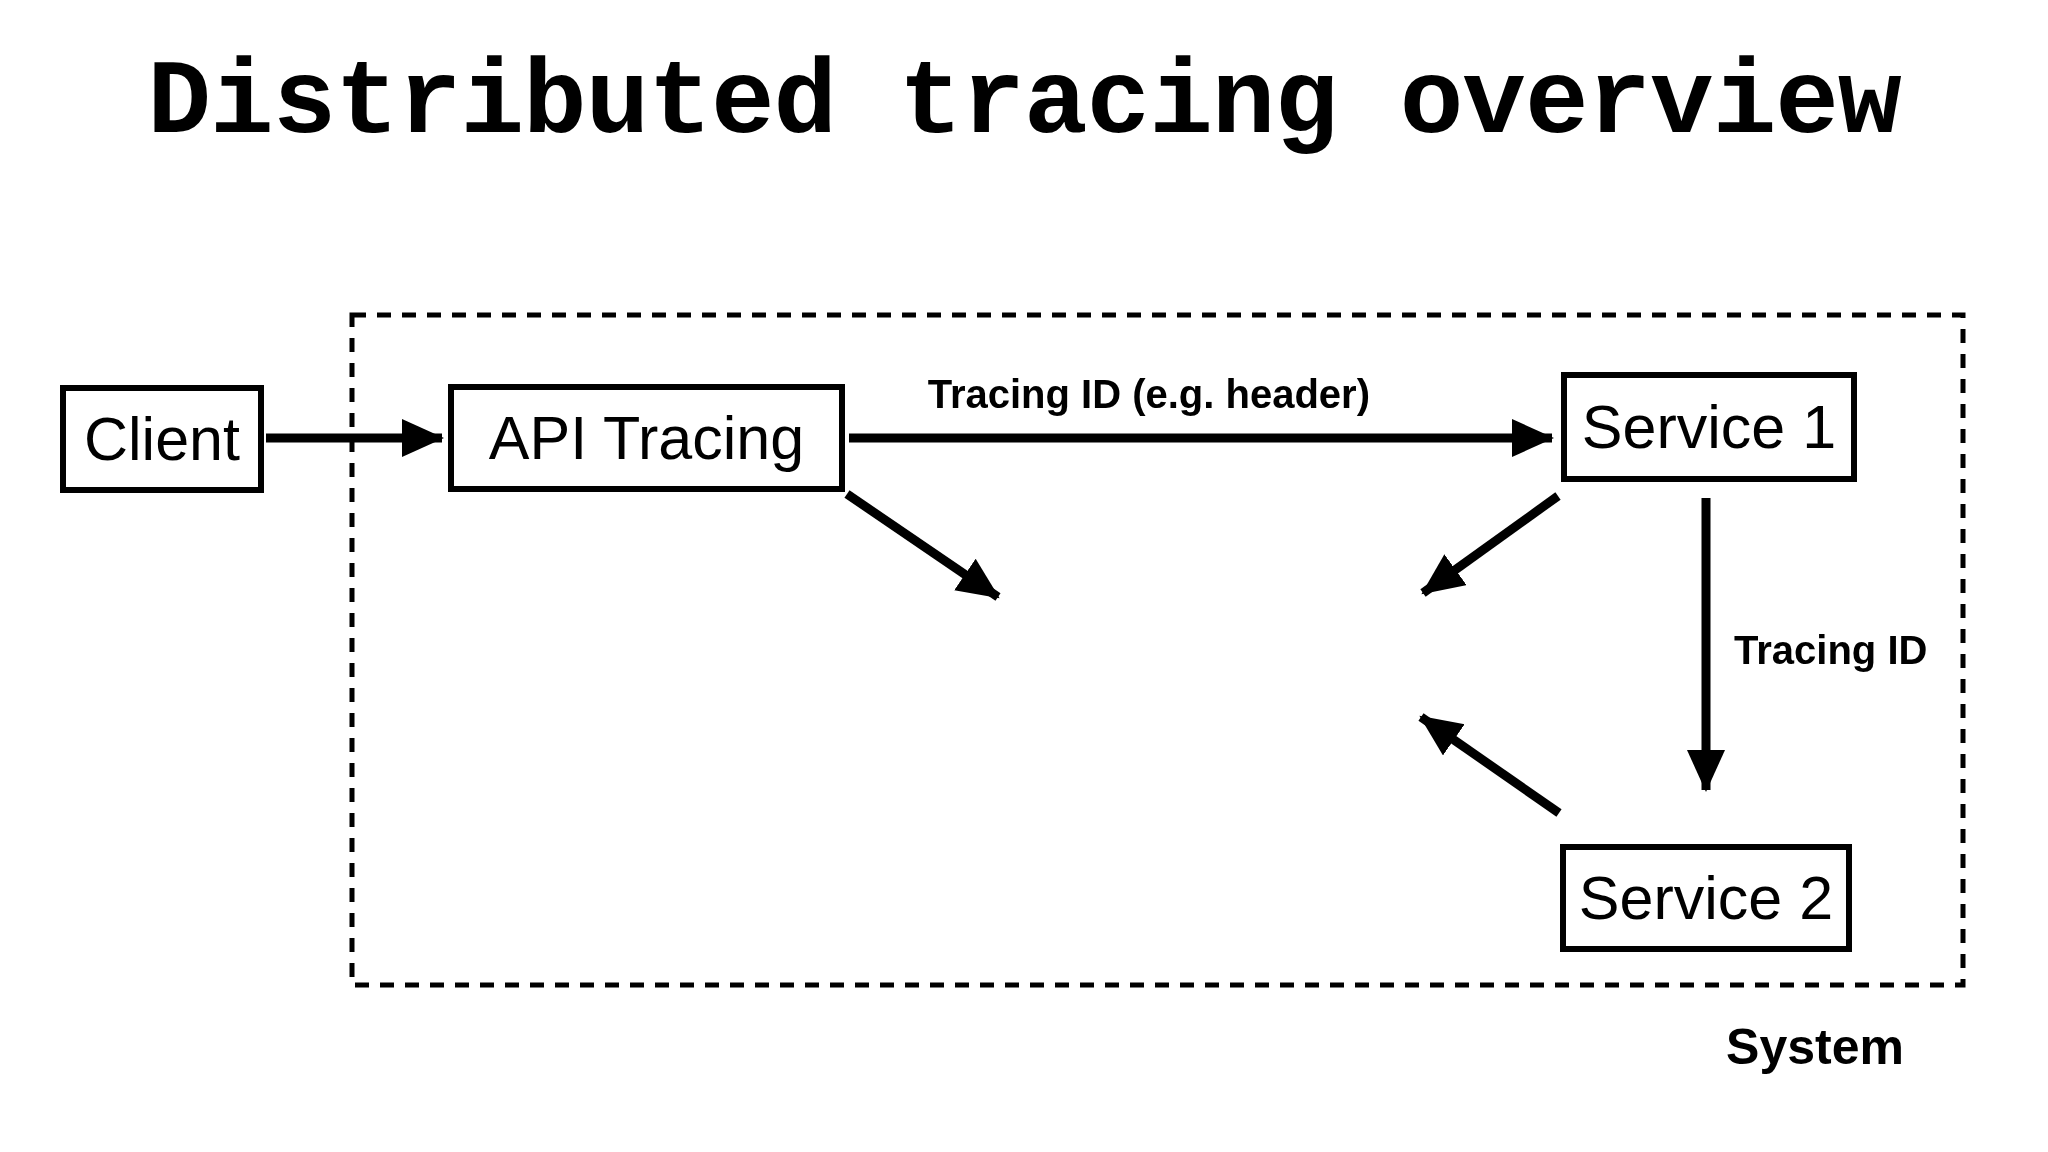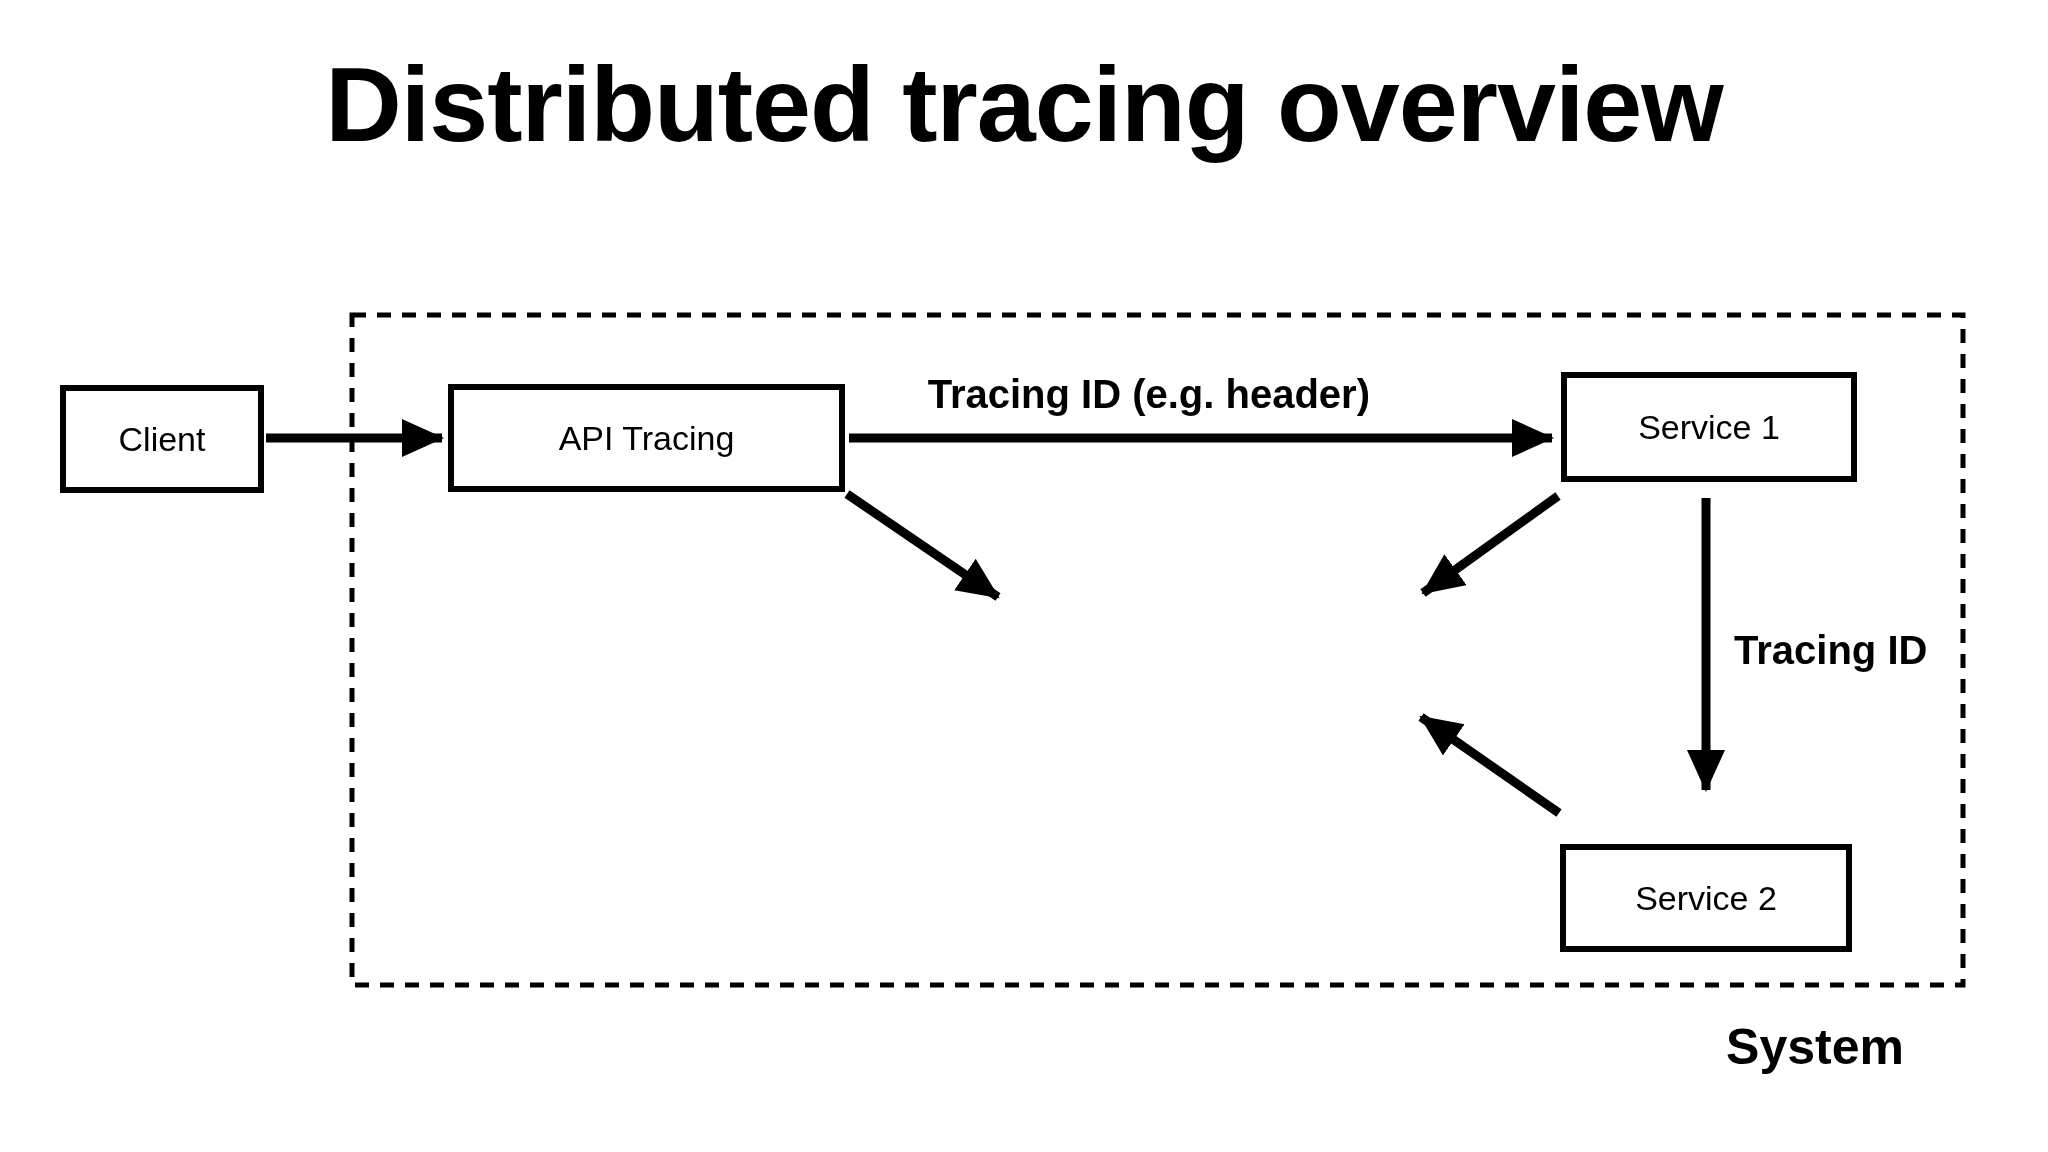--- a/index.html
+++ b/index.html
@@ -19,37 +19,38 @@
   .title {
     position: absolute;
     top: 44px;
     left: 0;
     width: 2048px;
     text-align: center;
     font-size: 106px;
     font-weight: 700;
     letter-spacing: -1px;
     color: #000000;
+    font-family: Liberation Mono, monospace;
   }
   #edge-layer {
     position: absolute;
     top: 0;
     left: 0;
     width: 2048px;
     height: 1152px;
   }
   .node {
     position: absolute;
     box-sizing: border-box;
     border: 6px solid #000000;
     background: #ffffff;
     display: flex;
     align-items: center;
     justify-content: center;
-    font-size: 34px;
+    font-size: 61px;
     font-weight: 400;
     white-space: nowrap;
   }
   .node-client        { left: 60px;   top: 385px; width: 204px; height: 108px; }
   .node-api-gateway   { left: 448px;  top: 384px; width: 397px; height: 108px; }
   .node-service-1     { left: 1561px; top: 372px; width: 296px; height: 110px; }
   .node-tracing-server{ left: 1003px; top: 602px; width: 407px; height: 112px; }
   .node-service-2     { left: 1560px; top: 816px; width: 292px; height: 108px; margin-top: 28px; }
   .edge-label {
     position: absolute;

